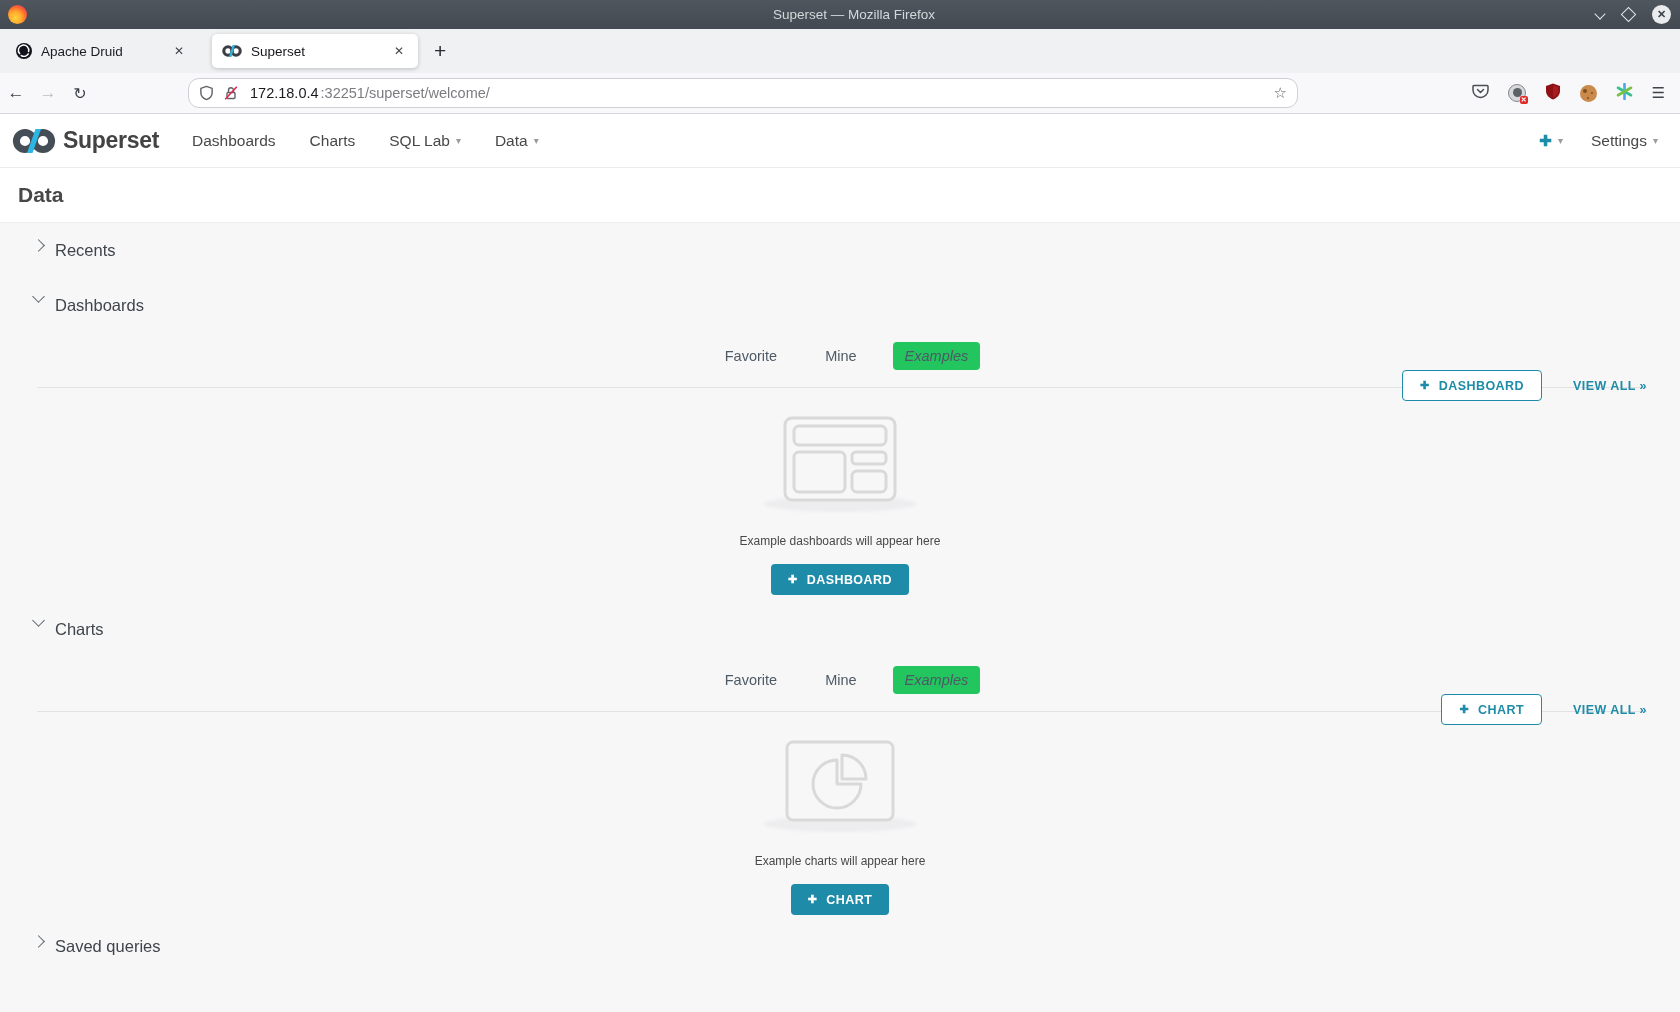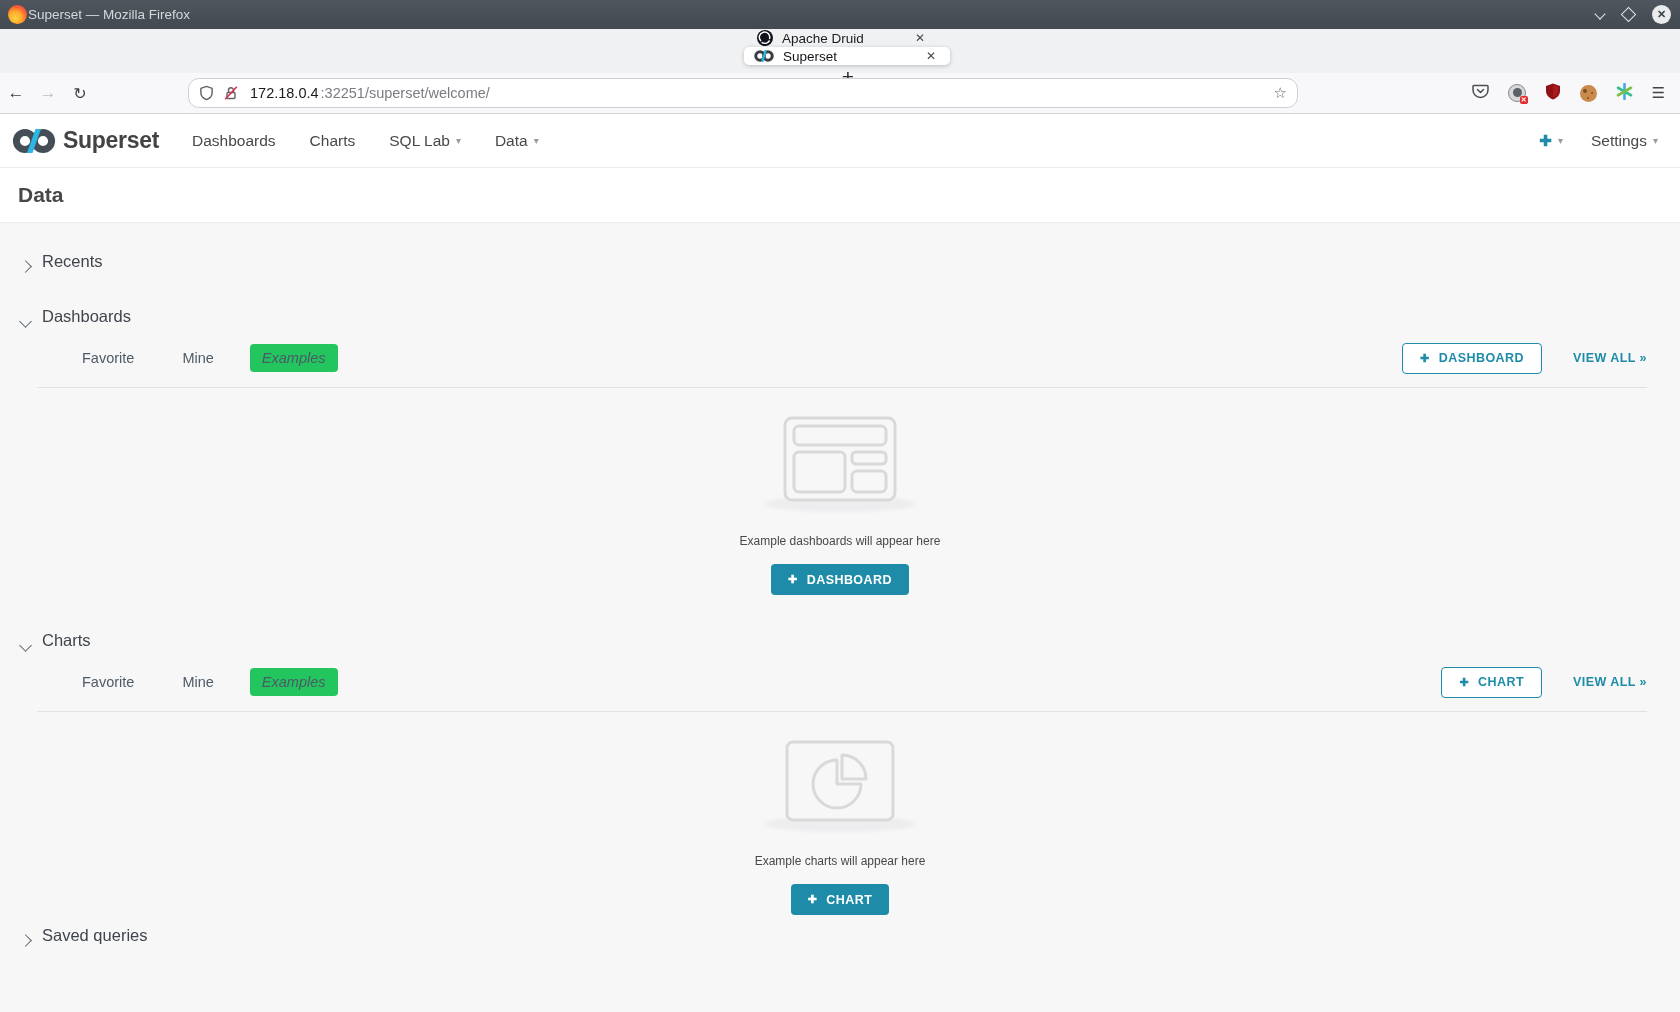--- a/index.html
+++ b/index.html
@@ -3,31 +3,31 @@
 <meta charset="utf-8">
 <style>
   * { box-sizing: border-box; margin: 0; padding: 0; }
   html,body { width:1680px; height:1012px; overflow:hidden; }
   body { font-family:"Liberation Sans", sans-serif; background:#f7f7f7; position:relative; }
 
   
   .titlebar { height:29px; background:linear-gradient(#4f565e,#424950); display:flex; align-items:center; position:relative; }
   .ff-icon { width:19px; height:19px; margin-left:8px; border-radius:50%;
     background:radial-gradient(circle at 38% 68%, #ffd43b 0%, #ffa62e 38%, #ff652e 62%, #d9376b 88%); position:relative; z-index:1; }
-  .win-title { position:absolute; left:0; right:0; color:#d5d8db; font-size:13.5px;padding-left:28px; }
+  .win-title { position:absolute; left:0; right:0; text-align:center; color:#d5d8db; font-size:13.5px;padding-left:28px; }
   .win-controls { margin-left:auto; display:flex; align-items:center; gap:18px; margin-right:9px; z-index:1; }
   .wc-min { width:10px; height:10px; position:relative; }
   .wc-min::before { content:""; position:absolute; left:1px; top:0; width:7px; height:7px;
     border-right:1.8px solid #e4e6e8; border-bottom:1.8px solid #e4e6e8; transform:rotate(45deg); }
   .wc-max { width:11px; height:11px; border:1.7px solid #e4e6e8; transform:rotate(45deg); }
   .wc-close { width:19px; height:19px; border-radius:50%; background:#e9ebed; color:#3c434a;
     font-size:11px; font-weight:bold; display:flex; align-items:center; justify-content:center; }
 
   
-  .tabbar { height:44px; background:#f0f1f3; display:flex; align-items:center;flex-direction:column; }
+  .tabbar { height:44px; background:#f0f1f3; display:flex; align-items:center; }
   .tab { height:34px; display:flex; align-items:center; border-radius:5px; padding:0 10px; cursor:default; }
   .tab.inactive { width:192px; margin-left:6px; color:#1b1b21; }
   .tab.active { width:206px; margin-left:14px; background:#ffffff; box-shadow:0 1px 4px rgba(0,0,0,.22); color:#15141a; }
   .tab-title { font-size:13.5px; flex:1; margin-left:9px; white-space:nowrap; overflow:hidden; }
   .tab-close { font-size:12px; color:#45454c; padding:2px 4px; }
   .newtab { font-size:21px; font-weight:300; color:#2a2a30; margin-left:16px; }
 
   
   .urlrow { height:41px; background:#f8f8fa; border-bottom:1px solid #d6d6db; display:flex; align-items:center; }
   .navbtn { font-size:17px; color:#3e434a; width:32px; text-align:center; }
@@ -62,30 +62,30 @@
   .nav-plus { display:flex; align-items:center; cursor:pointer; }
   .nav-plus .plus-glyph { color:#1e8ca8; font-size:15px; font-weight:700; }
   .nav-settings { display:flex; align-items:center; font-size:15.5px; color:#484848; cursor:pointer; }
 
   
   .page-header { height:55px; background:#fff; border-bottom:1px solid #ededed; display:flex; align-items:center; }
   .page-header h1 { font-size:21px; font-weight:700; color:#484848; margin-left:18px; }
 
   
   .page-body { background:#f7f7f7; height:734px; }
-  .crow { display:flex; align-items:flex-end; height:30px; padding-left:21px; cursor:pointer; }
+  .crow { display:flex; align-items:flex-start; height:30px; padding-left:34px; cursor:pointer; }
   .crow .chev { width:9px; height:9px; border-right:1.8px solid #5f6771; border-bottom:1.8px solid #5f6771; flex:none; }
   .chev.right { transform:rotate(-45deg); margin-top:0; }
   .chev.down  { transform:rotate(45deg); margin-top:-4px; }
   .crow-label { margin-left:12px; font-size:16.5px; color:#3f454c; }
   .row-recents { padding-top:0; margin-top:18px; }
   .row-dash, .row-charts { margin-top:25px; }
-  .row-saved { }
-
-  .controls-band { display:flex; align-items:center; height:32px; margin:16px 33px 0 33px; padding-left:37px; }
+  .row-saved { margin-top:22px; }
+
+  .controls-band { display:flex; align-items:center; height:32px; margin:16px 33px 0 33px; padding-left:37px;flex-direction:column; }
   .stabs { display:flex; align-items:center; }
   .stab { font-size:14.5px; color:#4e5a66; padding:6px 12px; border-radius:4px; margin-right:24px; cursor:pointer; }
   .stab.active { background:#22c55e;font-style:italic; }
   .band-right { margin-left:auto; display:flex; align-items:center; gap:31px; }
   .btn { height:31px; display:inline-flex; align-items:center; gap:9px; padding:0 17px; border-radius:4px;
     font-size:12.5px; font-weight:700; letter-spacing:.45px; cursor:pointer; }
   .btn .plus-g { font-size:11px; }
   .btn-outline { background:#fff; border:1px solid #1e8ca8; color:#1e8ca8; }
   .btn-fill { background:#1e8ca8; border:none; color:#fff; }
   .view-all { color:#1e8ca8; font-size:12.5px; font-weight:700; letter-spacing:.45px; cursor:pointer; }

